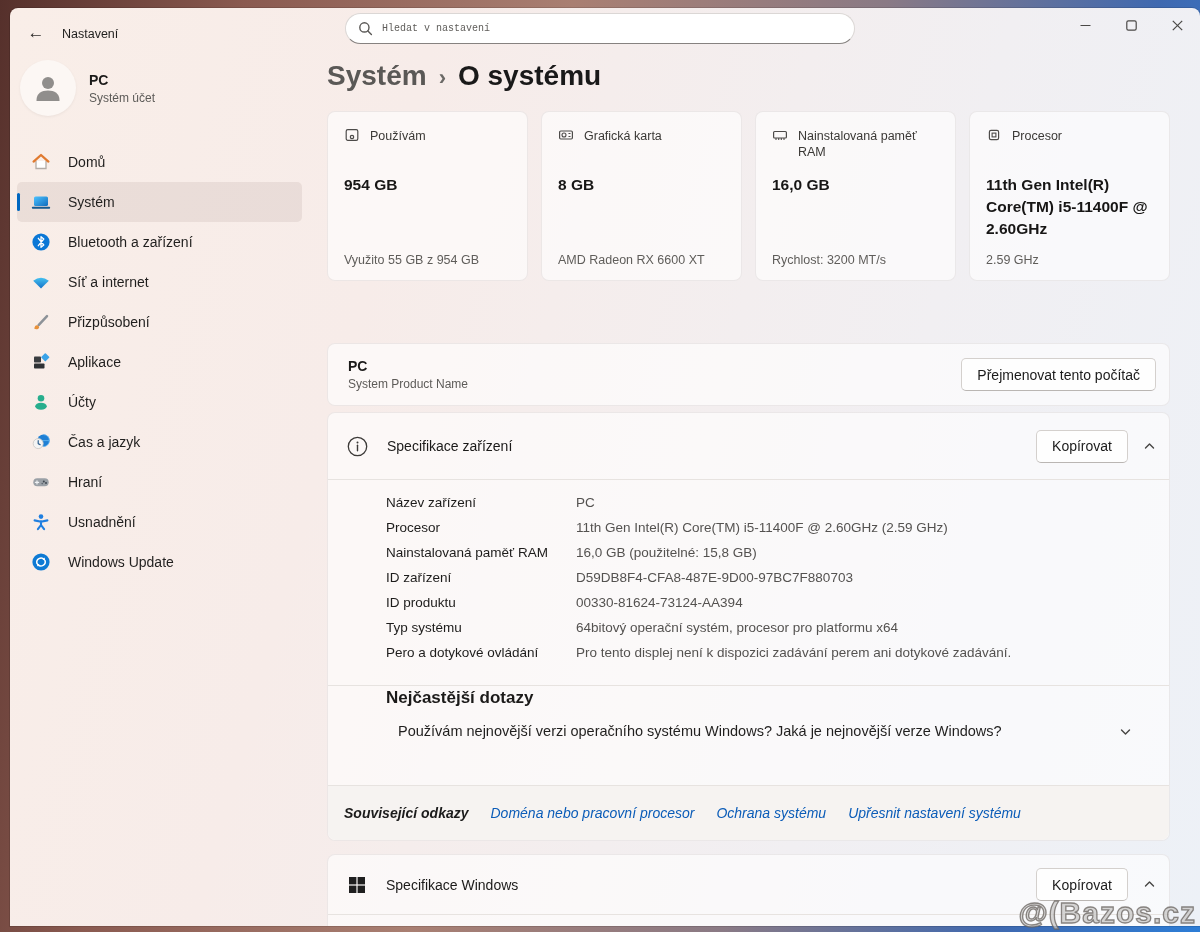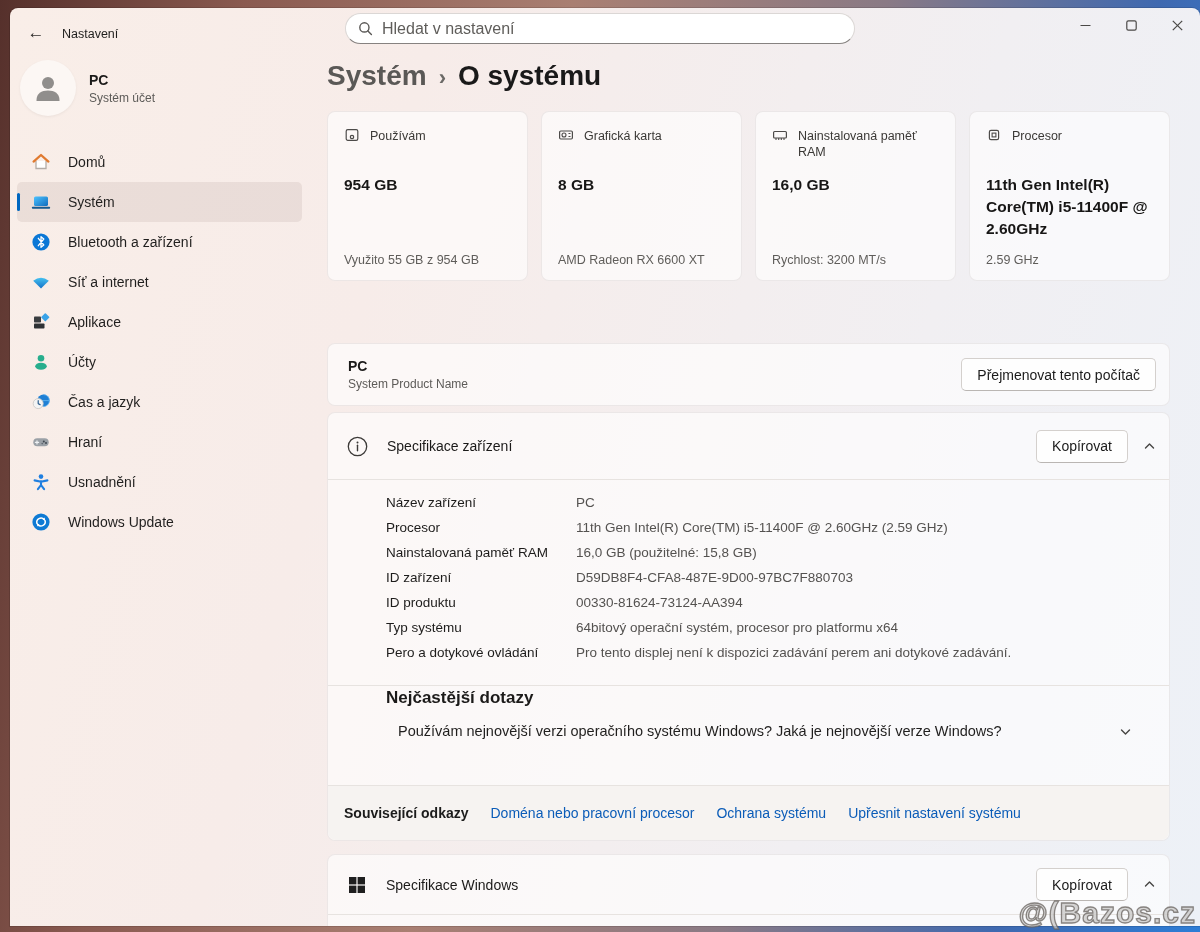--- a/index.html
+++ b/index.html
@@ -18,22 +18,22 @@
   }
   
   .back-btn { position:absolute; left:10px; top:10px; width:32px; height:30px; border-radius:5px;
     display:flex; align-items:center; justify-content:center; font-size:17px; color:#2f2d2b; cursor:pointer; }
   .app-title { position:absolute; left:52px; top:19px; font-size:12.5px; color:#1f1e1d; }
   .search-box {
     position:absolute; left:335px; top:5px; width:510px; height:31px;
     background:#ffffff; border:1px solid #dbd7d5; border-bottom:1px solid #868280;
     border-radius:17px; display:flex; align-items:center; padding:0 12px; gap:9px;
   }
-  .search-box input { border:none; outline:none; flex:1; font-size:16px; color:#000000;
-    font-family:Liberation Sans, sans-serif; background:transparent; }
+  .search-box input { border:none; outline:none; flex:1; font-size:10px; color:#000000;
+    font-family:Liberation Mono, monospace; background:transparent; }
   .search-box input::placeholder { color:#5f5d5a; }
   .win-controls { position:absolute; right:0; top:0; display:flex; }
   .win-btn { width:46px; height:34px; display:flex; align-items:center; justify-content:center; cursor:pointer; }
   
   .profile { position:absolute; left:10px; top:52px; display:flex; align-items:center; gap:13px; width:280px; }
   .avatar { width:56px; height:56px; border-radius:50%; background:#fcf7f4; display:flex; align-items:center; justify-content:center; box-shadow:0 1px 3px rgba(0,0,0,0.06); }
   .profile-name { font-size:14px; font-weight:bold; color:#1b1a19; }
   .profile-sub { font-size:12px; color:#5d5b58; margin-top:3px; }
   .nav { position:absolute; left:7px; top:134px; width:285px; }
   .nav-item { position:relative; height:40px; display:flex; align-items:center; gap:17px;
@@ -70,21 +70,21 @@
   .hr { height:1px; background:#e7e3e0; flex:0 0 1px; }
   .spec-table { padding:10px 20px 0 58px; }
   .spec-row { display:flex; height:25px; align-items:center; font-size:13.5px; }
   .spec-label { width:190px; color:#1d1c1b; flex:0 0 190px; }
   .spec-value { color:#545250; }
   .faq-hr { margin-top:20px; }
   .faq-title { margin:2px 20px 0 58px; font-size:17px; font-weight:600; color:#1b1a19; }
   .faq-q { margin:15px 36px 0 70px; display:flex; align-items:center; cursor:pointer;gap:36px; }
   .faq-q-text { flex:1; font-size:14.5px; color:#201f1e; }
   .card-footer { margin-top:auto; height:55px; background:#f6f3f1; border-top:1px solid #e7e3e0;
-    border-radius:0 0 8px 8px; display:flex; align-items:center; padding:0 16px; gap:22px; flex:0 0 55px; }
+    border-radius:0 0 8px 8px; display:flex; align-items:center; padding:0 16px; gap:22px; flex:0 0 55px;font-style:italic; }
   .rel-label { font-size:14px; font-weight:bold; color:#1b1b1b; }
   .link { font-size:14px; color:#0b5cb8; cursor:pointer; }
   .win-card { margin-top:13px; height:80px; display:flex; flex-direction:column; }
   .watermark {
     position:absolute; right:4px; bottom:2px; z-index:50;
     font-size:30px; font-weight:bold; letter-spacing:1px;
     color:rgba(255,255,255,0.50);
     -webkit-text-stroke:1.3px rgba(105,100,96,0.75);
     text-shadow:0 0 1px rgba(90,85,82,0.5);
     pointer-events:none;
@@ -183,20 +183,29 @@
             <defs>
               <linearGradient id="g-wifi" x1="0" y1="0" x2="0" y2="1">
                 <stop offset="0" stop-color="#45c1f0"></stop>
                 <stop offset="1" stop-color="#1472c8"></stop>
               </linearGradient>
             </defs>
             <path d="M2.2 8.8 Q10 2.6 17.8 8.8 L10 16.4 Z" fill="url(#g-wifi)"></path>
           </svg>
         </span>
       <span class="nav-label">Síť a internet</span>
+    </div>
+    <div class="nav-item">
+      <span class="icon">
+          <svg width="20" height="20" viewBox="0 0 20 20">
+            <path d="M7.6 13.2 L16 4.2" stroke="#8d9298" stroke-width="2.5" stroke-linecap="round"></path>
+            <path d="M3.3 16.8 C3.7 13.3 5.8 12.5 7.4 14 C9 15.5 7.6 17.3 5.2 17.2 Z" fill="#e8913a"></path>
+          </svg>
+        </span>
+      <span class="nav-label">Přizpůsobení</span>
     </div>
     <div class="nav-item">
       <span class="icon">
           <svg width="20" height="20" viewBox="0 0 20 20">
             <rect x="3" y="4.5" width="7" height="6" rx="0.8" fill="#3a3d40"></rect>
             <rect x="3" y="11.5" width="10.5" height="5" rx="0.8" fill="#2e3134"></rect>
             <rect x="11.2" y="2.2" width="6.2" height="6.2" rx="0.8" transform="rotate(45 14.3 5.3)" fill="#3aa3e8"></rect>
           </svg>
         </span>
       <span class="nav-label">Aplikace</span>

